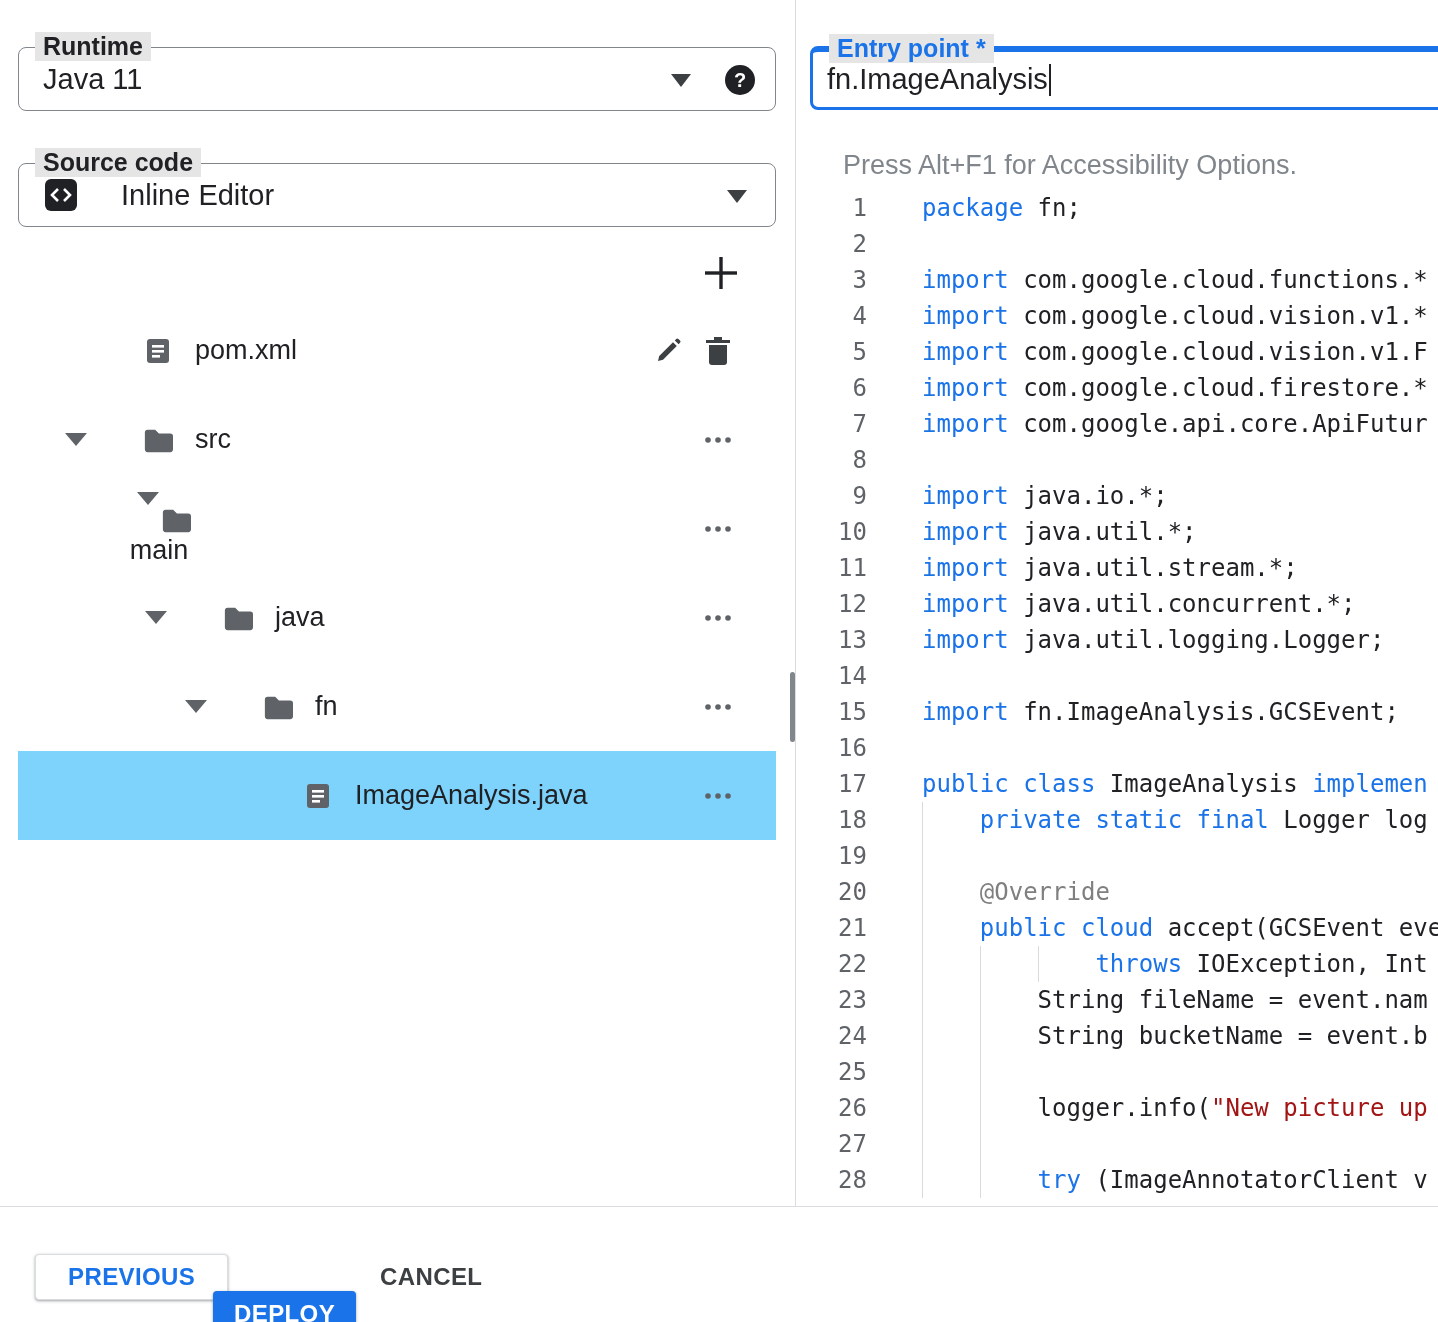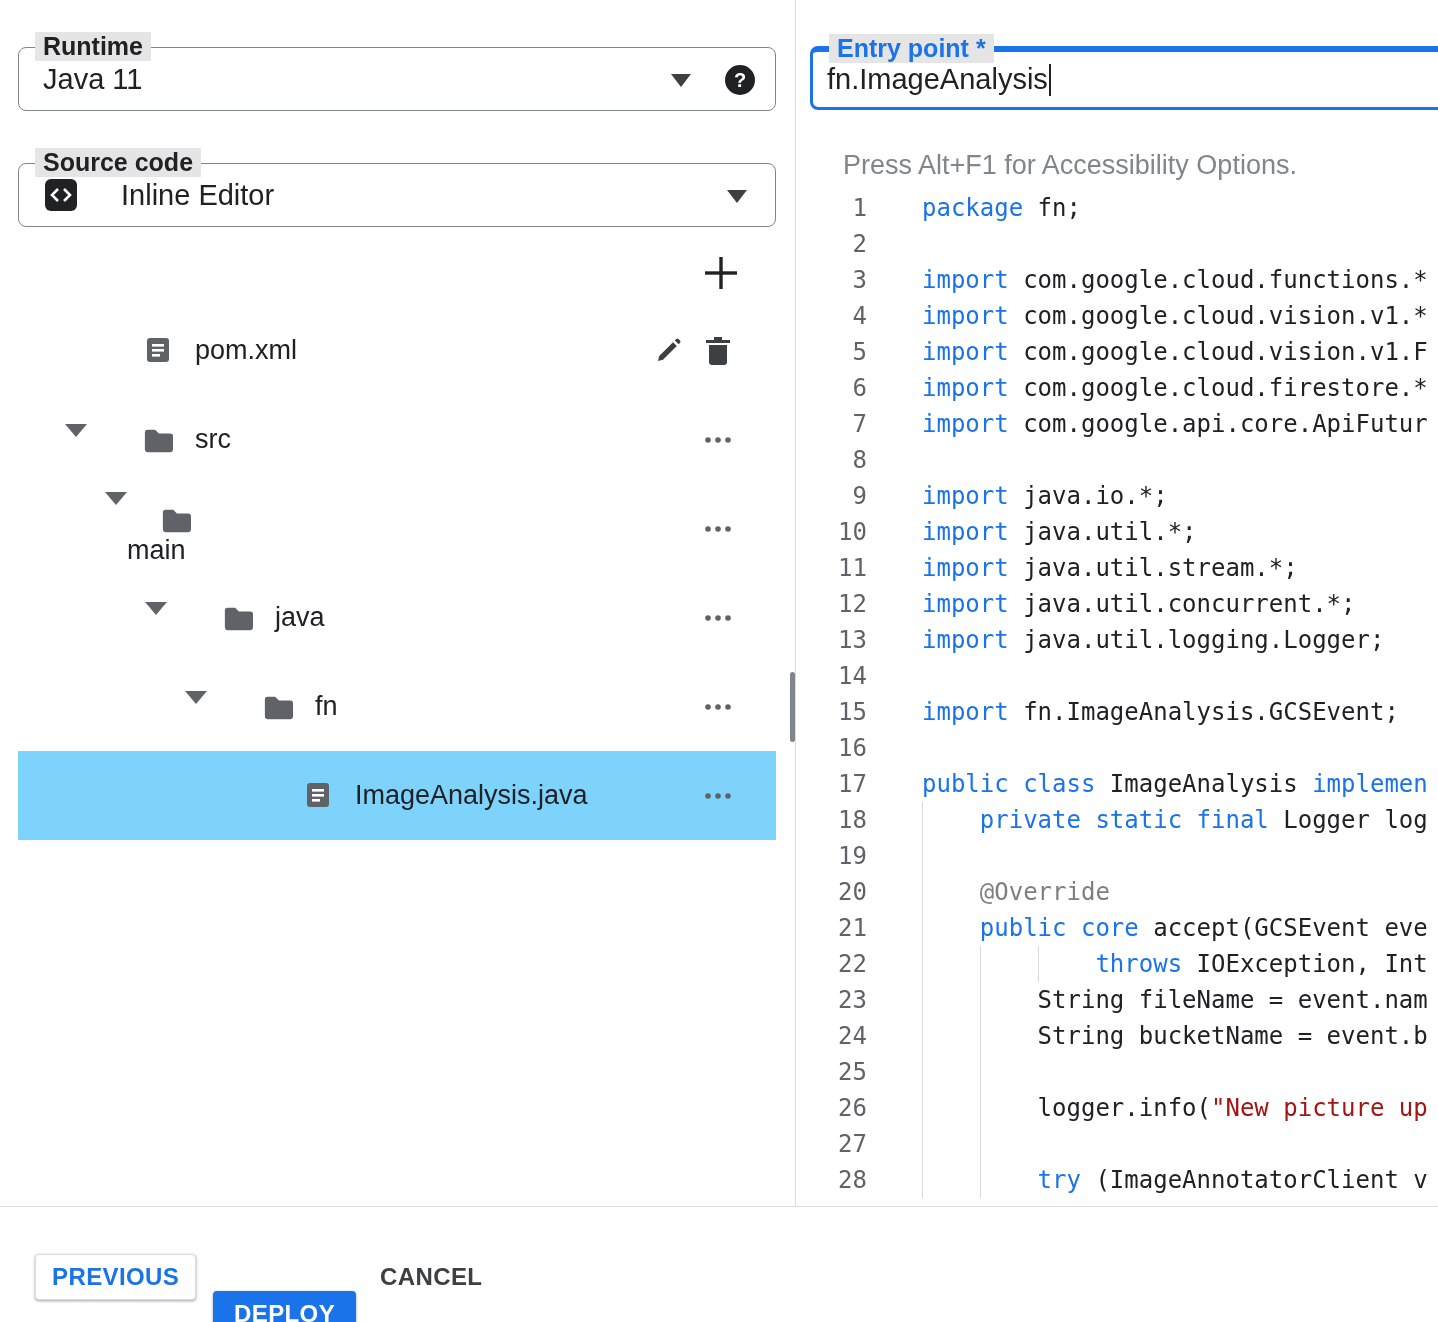--- a/index.html
+++ b/index.html
@@ -30,21 +30,21 @@
   #entry-field .field-label { color:#1a73e8; top:-18px; }
   .caret { display:inline-block; width:2px; height:32px; background:#202124; vertical-align:middle; margin-left:1px; }
 
   
   .add-btn { position:absolute; left:700px; top:252px; width:42px; height:42px; background:none; border:none; cursor:pointer; }
 
   
   .file-tree { position:absolute; left:18px; top:306px; width:758px; }
   .tree-row { position:relative; height:89px; display:flex; align-items:center; justify-content:space-between; cursor:pointer; }
   .tree-row.selected { background:#7dd3fc; }
-  .row-left { display:flex; align-items:flex-start; }
+  .row-left { display:flex; align-items:center; }
   .tree-arrow { width:0; height:0; border-left:11px solid transparent; border-right:11px solid transparent; border-top:13px solid #5f6368; flex:0 0 auto; }
   .tree-arrow.hidden-arrow { visibility:hidden; }
   .tree-icon { width:30px; height:30px; margin-left:56px; flex:0 0 auto; display:flex; align-items:center; justify-content:center; }
   .tree-label { margin-left:22px; font-size:27px; color:#202124; white-space:nowrap; }
   .row-actions { display:flex; align-items:center; gap:22px; margin-right:44px; }
   .action-btn { width:28px; height:28px; display:flex; align-items:center; justify-content:center; cursor:pointer; }
 
   
   .scrollbar-thumb { position:absolute; left:790px; top:672px; width:5px; height:70px; background:#80868b; border-radius:3px; }
 
@@ -56,21 +56,21 @@
   .code-text { display:inline-block; margin-left:55px; white-space:pre; vertical-align:top; }
   .ind { display:inline-block; width:4ch; height:36px; vertical-align:top; border-left:1px solid #d8dbde; }
   .tok-k { color:#1a73e8;margin-top:28px; }
   .tok-p { color:#202124; }
   .tok-s { color:#a31515; }
   .tok-a { color:#7f7f7f; }
 
   
   .footer { position:absolute; left:0; top:1206px; width:1438px; height:116px; border-top:1px solid #dadce0; background:#fff; }
   .footer button { font-family:"Liberation Sans", sans-serif; font-weight:bold; font-size:24px; letter-spacing:0.4px; cursor:pointer; }
-  .btn-prev { position:absolute; left:35px; top:47px; height:46px; padding:0 16px; color:#1a73e8; background:#fff; border:1px solid #dadce0; border-radius:4px; box-shadow:0 1px 2px rgba(60,64,67,.3), 0 1px 3px 1px rgba(60,64,67,.15); }
+  .btn-prev { position:absolute; left:35px; top:47px; height:46px; padding:0 32px; color:#1a73e8; background:#fff; border:1px solid #dadce0; border-radius:4px; box-shadow:0 1px 2px rgba(60,64,67,.3), 0 1px 3px 1px rgba(60,64,67,.15); }
   .btn-deploy { position:absolute; left:213px; top:47px; height:46px; padding:0 21px; color:#ffffff; background:#1a73e8; border:none; border-radius:4px; box-shadow:0 1px 2px rgba(60,64,67,.3), 0 1px 3px 1px rgba(60,64,67,.15);margin-top:37px; }
   .btn-cancel { position:absolute; left:368px; top:47px; height:46px; padding:0 12px; color:#3c4043; background:none; border:none; }
 </style>
 </head>
 <body>
 
 <div class="app">
 
   <div class="left-panel">
 
@@ -261,21 +261,21 @@
         <div class="code-line"><span class="ln">11</span><span class="code-text"><span class="tok-k">import</span><span class="tok-p"> java.util.stream.*;</span></span></div>
         <div class="code-line"><span class="ln">12</span><span class="code-text"><span class="tok-k">import</span><span class="tok-p"> java.util.concurrent.*;</span></span></div>
         <div class="code-line"><span class="ln">13</span><span class="code-text"><span class="tok-k">import</span><span class="tok-p"> java.util.logging.Logger;</span></span></div>
         <div class="code-line"><span class="ln">14</span><span class="code-text"></span></div>
         <div class="code-line"><span class="ln">15</span><span class="code-text"><span class="tok-k">import</span><span class="tok-p"> fn.ImageAnalysis.GCSEvent;</span></span></div>
         <div class="code-line"><span class="ln">16</span><span class="code-text"></span></div>
         <div class="code-line"><span class="ln">17</span><span class="code-text"><span class="tok-k">public</span><span class="tok-p"> </span><span class="tok-k">class</span><span class="tok-p"> ImageAnalysis </span><span class="tok-k">implemen</span></span></div>
         <div class="code-line"><span class="ln">18</span><span class="code-text"><span class="ind"></span><span class="tok-k">private</span><span class="tok-p"> </span><span class="tok-k">static</span><span class="tok-p"> </span><span class="tok-k">final</span><span class="tok-p"> Logger log</span></span></div>
         <div class="code-line"><span class="ln">19</span><span class="code-text"><span class="ind"></span></span></div>
         <div class="code-line"><span class="ln">20</span><span class="code-text"><span class="ind"></span><span class="tok-a">@Override</span></span></div>
-        <div class="code-line"><span class="ln">21</span><span class="code-text"><span class="ind"></span><span class="tok-k">public</span><span class="tok-p"> </span><span class="tok-k">core</span><span class="tok-p"> accept(GCSEvent eve</span></span></div>
+        <div class="code-line"><span class="ln">21</span><span class="code-text"><span class="ind"></span><span class="tok-k">public</span><span class="tok-p"> </span><span class="tok-k">cloud</span><span class="tok-p"> accept(GCSEvent eve</span></span></div>
         <div class="code-line"><span class="ln">22</span><span class="code-text"><span class="ind"></span><span class="ind"></span><span class="ind"></span><span class="tok-k">throws</span><span class="tok-p"> IOException, Int</span></span></div>
         <div class="code-line"><span class="ln">23</span><span class="code-text"><span class="ind"></span><span class="ind"></span><span class="tok-p">String fileName = event.nam</span></span></div>
         <div class="code-line"><span class="ln">24</span><span class="code-text"><span class="ind"></span><span class="ind"></span><span class="tok-p">String bucketName = event.b</span></span></div>
         <div class="code-line"><span class="ln">25</span><span class="code-text"><span class="ind"></span><span class="ind"></span></span></div>
         <div class="code-line"><span class="ln">26</span><span class="code-text"><span class="ind"></span><span class="ind"></span><span class="tok-p">logger.info(</span><span class="tok-s">"New picture up</span></span></div>
         <div class="code-line"><span class="ln">27</span><span class="code-text"><span class="ind"></span><span class="ind"></span></span></div>
         <div class="code-line"><span class="ln">28</span><span class="code-text"><span class="ind"></span><span class="ind"></span><span class="tok-k">try</span><span class="tok-p"> (ImageAnnotatorClient v</span></span></div>
       </div>
   </div>
 

